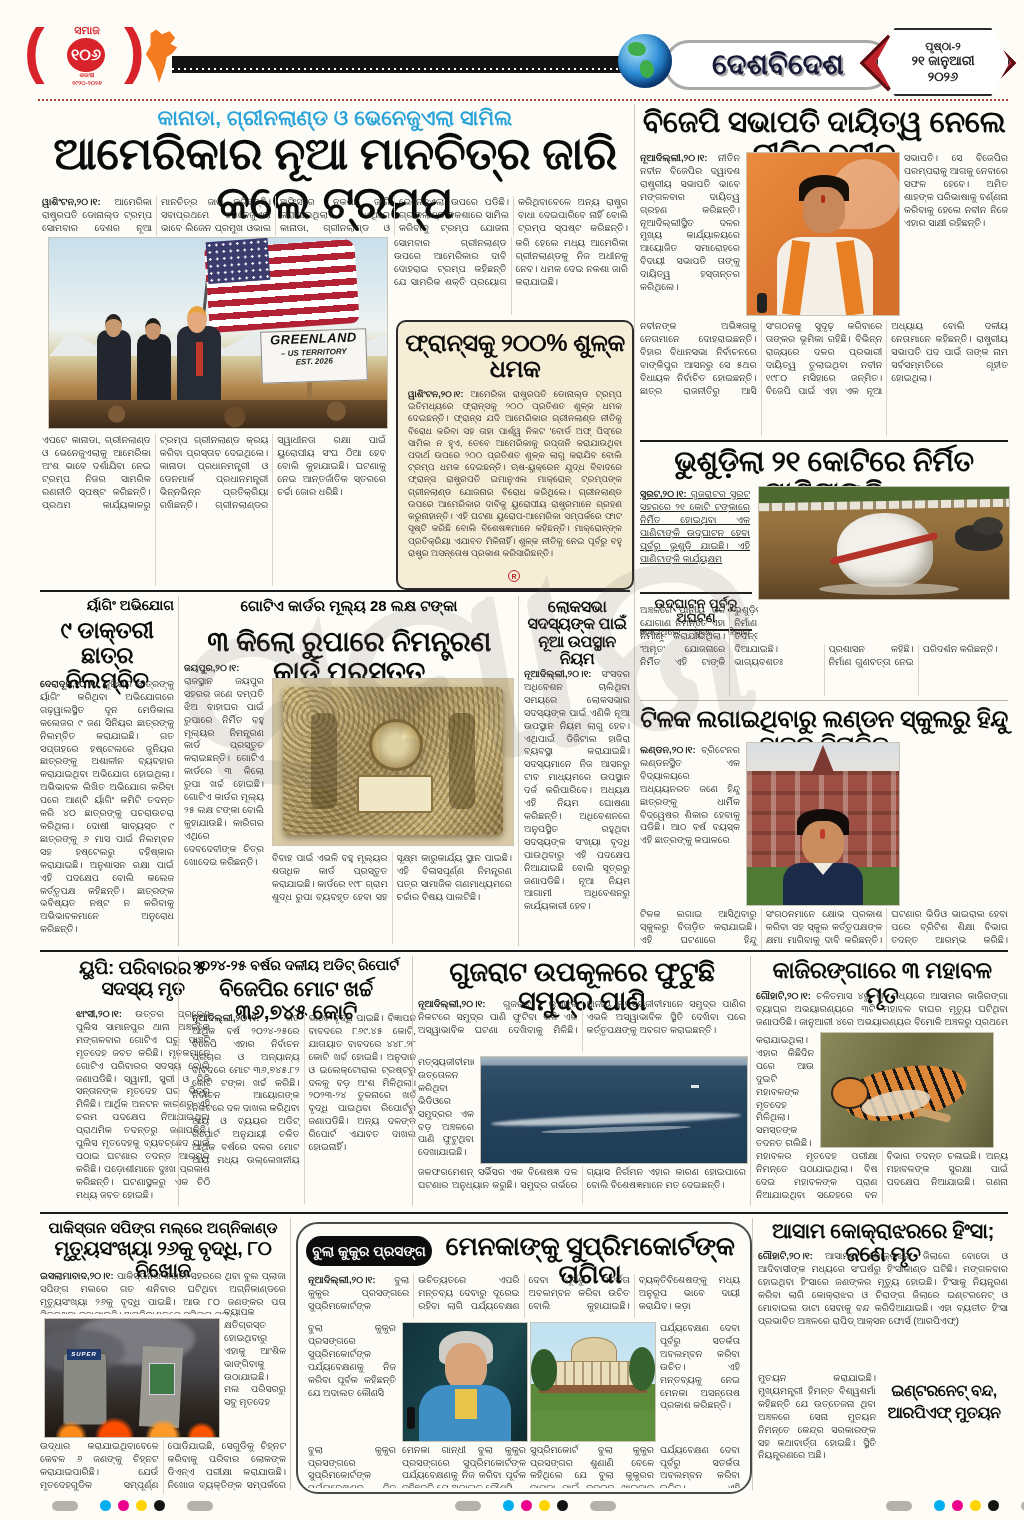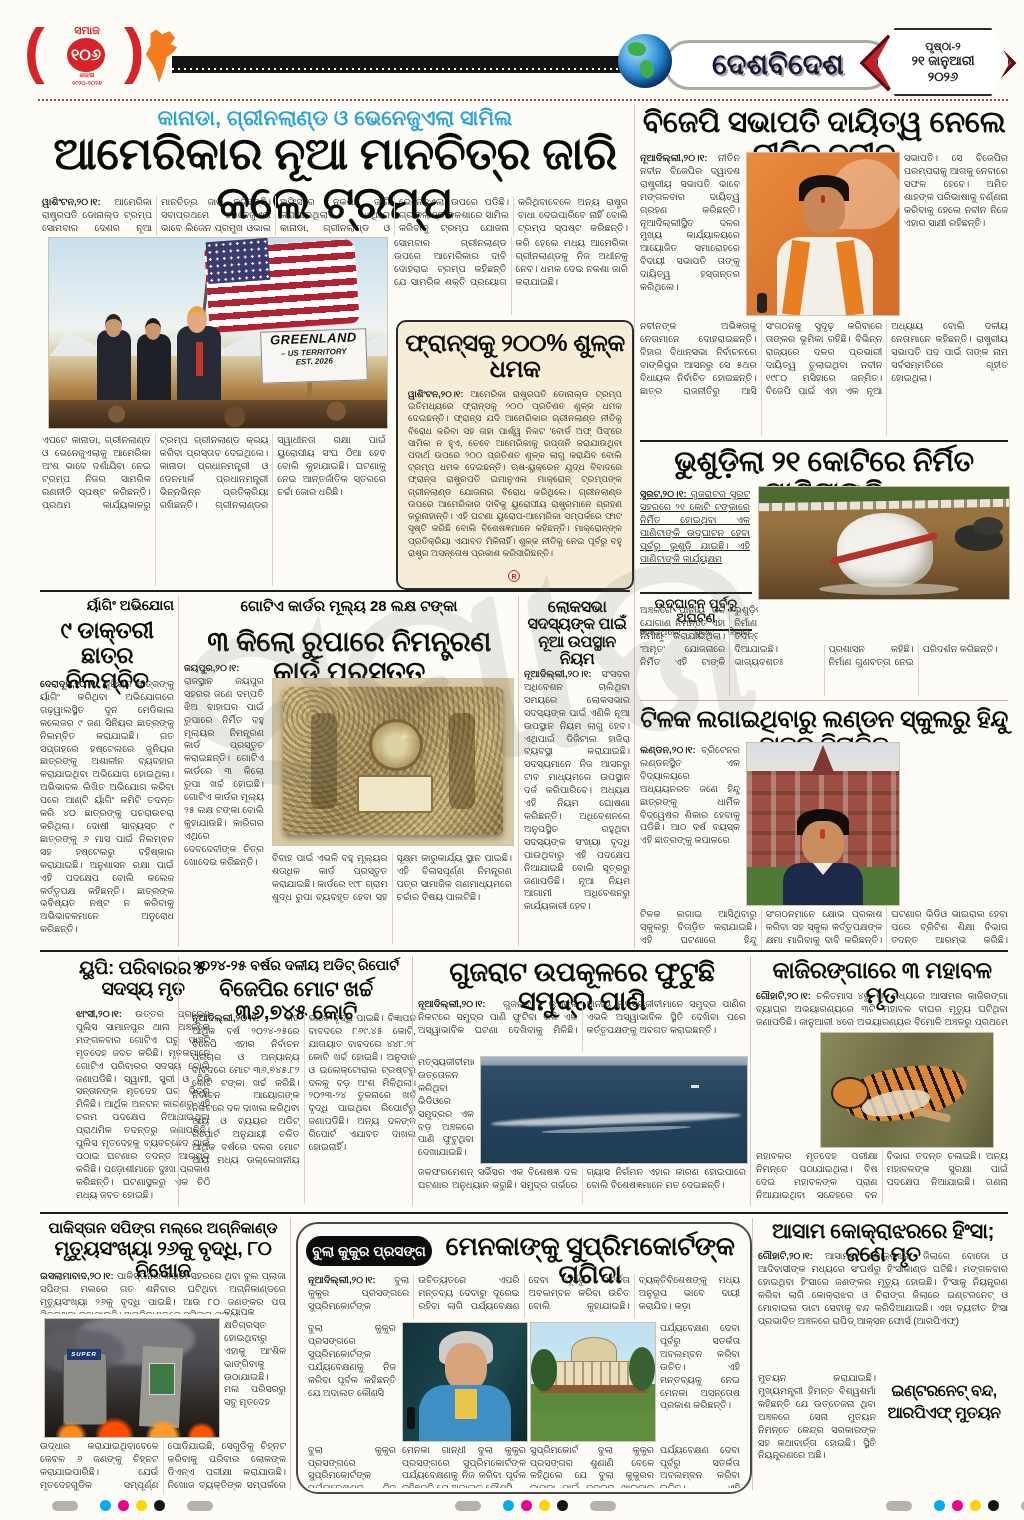--- a/index.html
+++ b/index.html
@@ -276,20 +276,21 @@
     <div class="abs body cols2" style="left:0;top:210px;width:328px;height:38px;">ଜଳଫରମେଶନ୍ ସର୍ଭିସର ଏକ ବିଶେଷଜ୍ଞ ଦଳ ଘଟଣାର ଅନୁଧ୍ୟାନ କରୁଛି। ସମୁଦ୍ର ଗର୍ଭରେ ଗ୍ୟାସ ନିର୍ଗମନ ଏହାର କାରଣ ହୋଇପାରେ ବୋଲି ବିଶେଷଜ୍ଞମାନେ ମତ ଦେଇଛନ୍ତି।</div>
   </div>
   <div class="abs vr" style="left:750px;top:956px;height:250px;"></div>
 
   <div class="abs" style="left:756px;top:956px;width:252px;height:250px;">
     <div class="abs headline" style="left:0;top:2px;width:252px;font-size:23px;">କାଜିରଙ୍ଗାରେ ୩ ମହାବଳ ମୃତ</div>
     <div class="abs body" style="left:0;top:34px;width:252px;height:42px;">
       <span class="dl">ଗୌହାଟି,୨୦।୧:</span>
       <span>ଚଳିତମାସ ୪ରୁ ୧୮ ମଧ୍ୟରେ ଆସାମର କାଜିରଙ୍ଗା ବ୍ୟାଘ୍ର ଅଭୟାରଣ୍ୟରେ ୩ଟି ମହାବଳ ବାଘର ମୃତ୍ୟୁ ଘଟିଥିବା ଜଣାପଡିଛି। ଜାନୁଆରୀ ୪ରେ ଅଭୟାରଣ୍ୟର ବିମୋଳି ଅଞ୍ଚଳରୁ ପ୍ରଥମେ ଏକ ମାଈ ମହାବଳର ମୃତଦେହ ଉଦ୍ଧାର</span>
     </div>
+    <div class="abs body" style="left:0;top:78px;width:58px;height:112px;">କରାଯାଇଥିଲା। ଏହାର କିଛିଦିନ ପରେ ଆଉ ଦୁଇଟି ମହାବଳଙ୍କ ମୃତଦେହ ମିଳିଥିଲା। ସମସ୍ତଙ୍କ ତଦନ୍ତ ଚାଲିଛି।</div>
     <div class="photo ph" style="left:64px;top:76px;width:172px;height:114px;background:linear-gradient(115deg,#8a8a5c,#6c6b42 45%,#7d7a50 75%,#5c5c38);">
       <i style="left:0;top:0;width:172px;height:114px;background:radial-gradient(circle at 20% 30%,rgba(210,200,150,.35) 2px,transparent 3px),radial-g radient(circle at 70% 60%,rgba(40,40,25,.4) 2px,transparent 3px),radial-gradient(circle at 45% 80%,rgba(210,200,150,.3) 2px,transparent 3px);background-size:26px 22px;"></i>
       <i style="left:22px;top:34px;width:124px;height:52px;border-radius:46% 54% 50% 50%;transform:rotate(-10deg);background:repeating-linear-gradient(78deg,#dd8838 0 8px,#1d1a16 8px 11px);"></i>
       <i style="left:40px;top:58px;width:70px;height:24px;border-radius:50%;transform:rotate(-10deg);background:#e7ddca;opacity:.85;"></i>
       <i style="left:10px;top:44px;width:34px;height:28px;border-radius:50%;background:#d98334;border:2px solid #2a241c;"></i>
       <i style="left:96px;top:78px;width:34px;height:8px;border-radius:4px;background:#caa06a;transform:rotate(14deg);"></i>
     </div>
     <div class="abs body cols2" style="left:0;top:194px;width:252px;height:54px;">ମହାବଳର ମୃତଦେହ ପରୀକ୍ଷା ନିମନ୍ତେ ପଠାଯାଇଥିଲା। ବିଷ ଦେଇ ମହାବଳଙ୍କ ପ୍ରାଣ ନିଆଯାଇଥିବା ସନ୍ଦେହରେ ବନ ବିଭାଗ ତଦନ୍ତ ଚଳାଇଛି। ଅନ୍ୟ ମହାବଳଙ୍କ ସୁରକ୍ଷା ପାଇଁ ପଦକ୍ଷେପ ନିଆଯାଇଛି। ଗଣନା ଅନୁସାରେ କାଜିରଙ୍ଗାରେ ୧୪୮ ମହାବଳ ବାସ କରୁଥିବା ଜଣାପଡିଛି।</div>
   </div>
 

